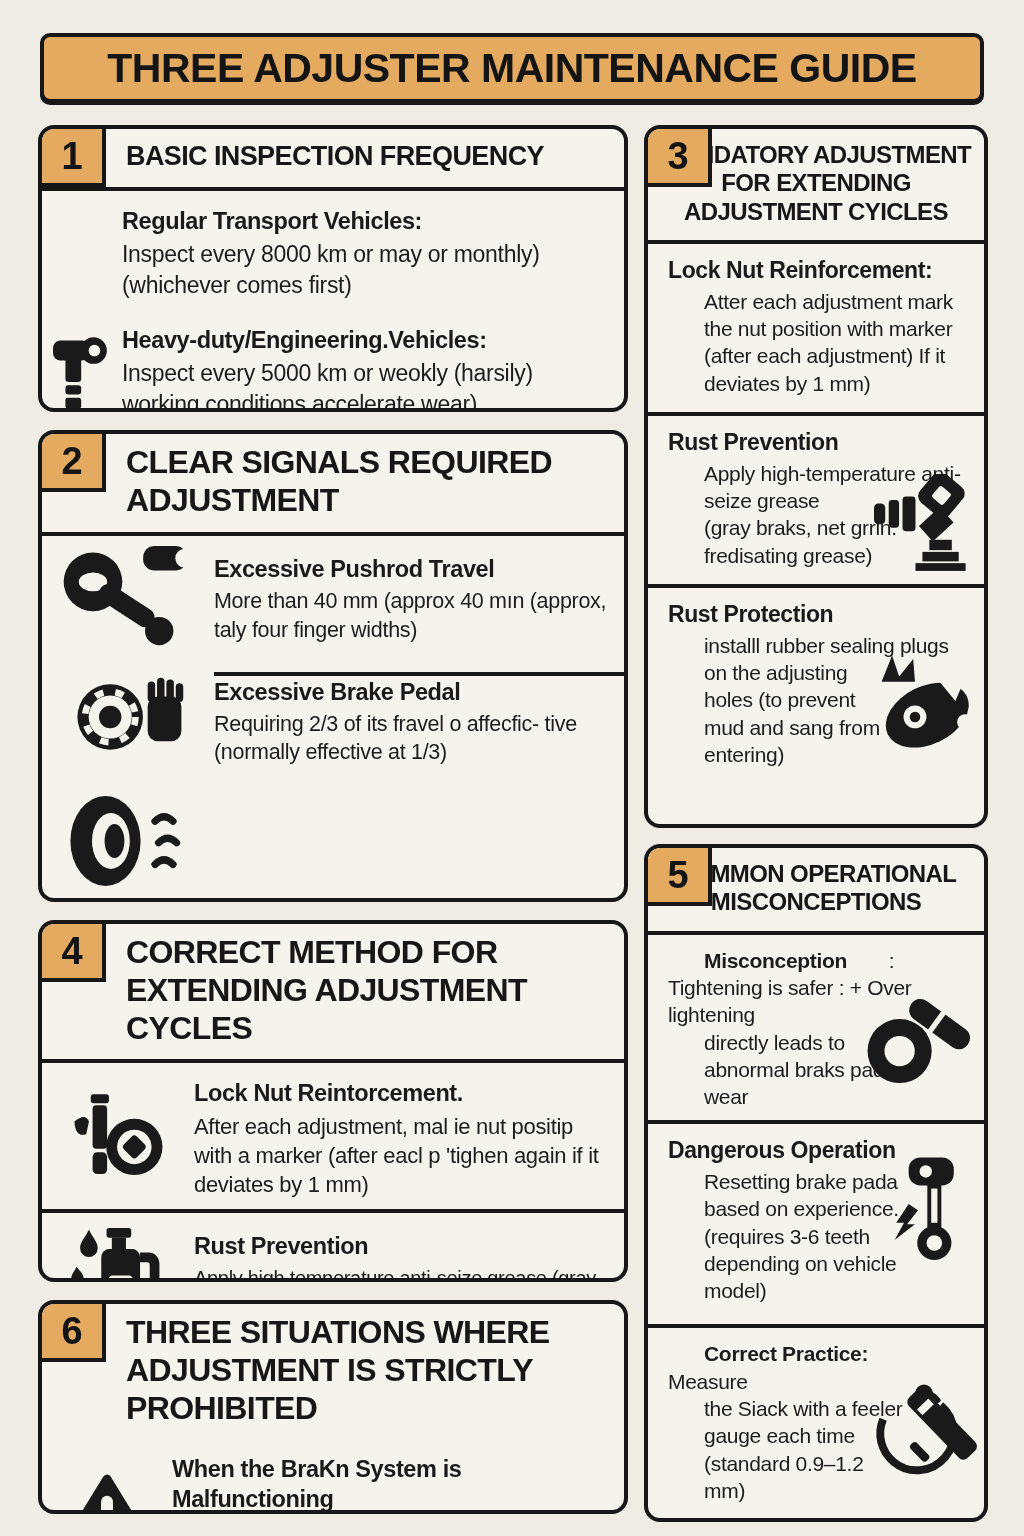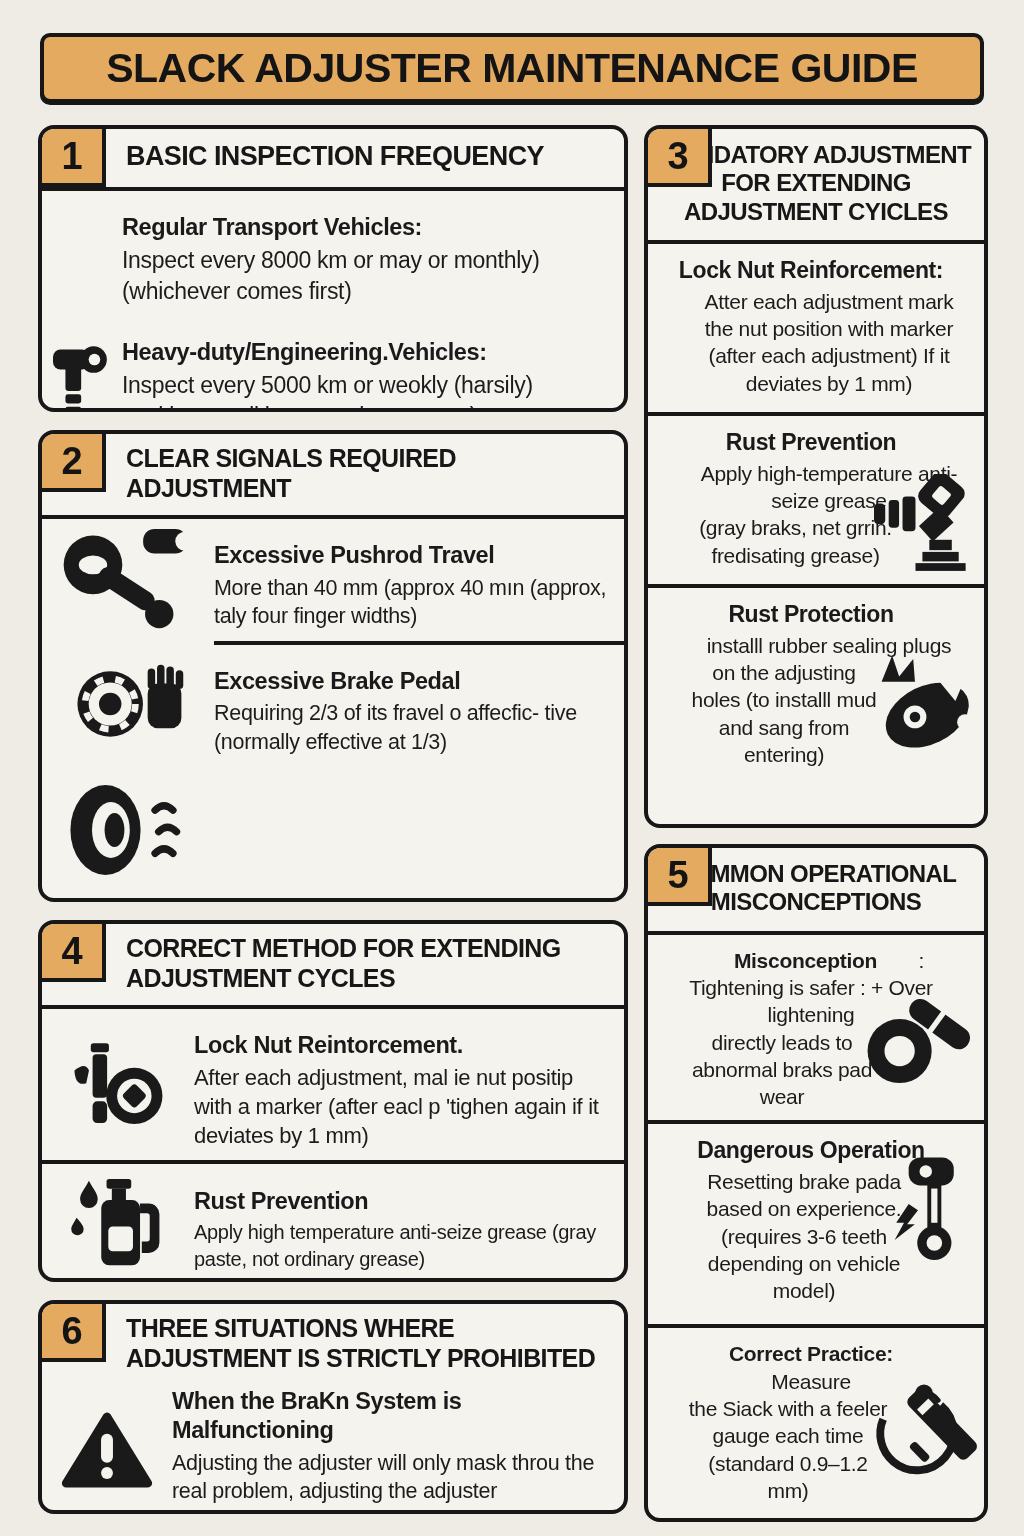--- a/index.html
+++ b/index.html
@@ -26,46 +26,46 @@
   }
   .card-head { display:flex; align-items:stretch; border-bottom:4px solid #171717; }
   .badge {
     width:64px; height:58px; flex:none; align-self:flex-start;
     background:#e4aa60; border-right:4px solid #171717; border-bottom:4px solid #171717;
     border-top-left-radius:11px;
     display:flex; align-items:center; justify-content:center;
     font-size:38px; font-weight:bold; color:#141414;
   }
   .head-title {
-    padding:10px 14px 12px 20px; font-size:25px; font-weight:bold;
+    padding:10px 14px 12px 20px; font-size:32px; font-weight:bold;
     letter-spacing:-0.6px; line-height:1.18; color:#171717;
   }
   .rcard .card-head { min-height:58px; }
   .rcard .badge { position:absolute; left:0; top:0; }
   .rcard .head-title { flex:1; text-align:center; font-size:24px; padding:12px 12px 14px 12px; }
   .row { display:flex; align-items:center; }
   .icon-col { flex:none; display:flex; align-items:center; justify-content:center; }
-  .text-col { flex:1; padding:22px 14px 10px 0; }
+  .text-col { flex:1; padding:2px 14px 10px 0;margin-top:14px; }
   .item-h { font-size:23.5px; font-weight:bold; letter-spacing:-0.4px; line-height:1.25; margin-bottom:3px; }
   .item-b { font-size:21.5px; letter-spacing:-0.3px; line-height:1.32; color:#1c1c1c; }
   .hr { height:4px; background:#171717; }
   .hr-text { border-top:4px solid #171717; }
-  .ritem { position:relative; padding:12px 14px 10px 4px;text-align:center; }
+  .ritem { position:relative; padding:12px 14px 10px 20px; }
   .ritem .item-h { font-size:23px; }
   .ritem .item-b { font-size:21px; line-height:1.3;margin-left:36px; }
   .side-icon { position:absolute; }
   .lead { font-weight:bold; }
   svg { display:block; }
 </style>
 </head>
 <body>
 
 <div class="page">
 
-  <div class="title-banner">SLACK ADJUSTER MAINTENANCE GUIDE</div>
+  <div class="title-banner">THREE ADJUSTER MAINTENANCE GUIDE</div>
 
   <div class="cols">
 
     <div class="col left">
 
       <section class="card" style="height:287px">
         <div class="card-head">
           <div class="badge">1</div>
           <h2 class="head-title" style="font-size:27px;align-self:center">BASIC INSPECTION FREQUENCY</h2>
         </div>
@@ -263,21 +263,21 @@
                 <ellipse cx="72" cy="74" rx="50" ry="33" transform="rotate(-26 72 74)"></ellipse>
               </g>
               <polygon points="86,36 116,30 104,58" fill="#f5f3ee"></polygon>
               <circle cx="58" cy="76" r="13" fill="#f5f3ee"></circle>
               <circle cx="58" cy="76" r="6" fill="#1a1a1a"></circle>
               <circle cx="115" cy="82" r="9" fill="#f5f3ee"></circle>
             </svg>
           </div>
           <div class="item-h">Rust Protection</div>
           <div class="item-b">installl  rubber sealing plugs</div>
-          <div class="item-b" style="max-width:192px">on the adjusting holes (to installl mud and sang from entering)</div>
+          <div class="item-b" style="max-width:192px">on the adjusting holes (to prevent mud and sang from entering)</div>
         </div>
       </section>
 
       <section class="card rcard" style="height:678px">
         <div class="card-head">
           <div class="badge">5</div>
           <h2 class="head-title">COMMON OPERATIONAL MISCONCEPTIONS</h2>
         </div>
         <div class="ritem" style="min-height:162px">
           <div class="side-icon" style="right:6px;top:50px">

